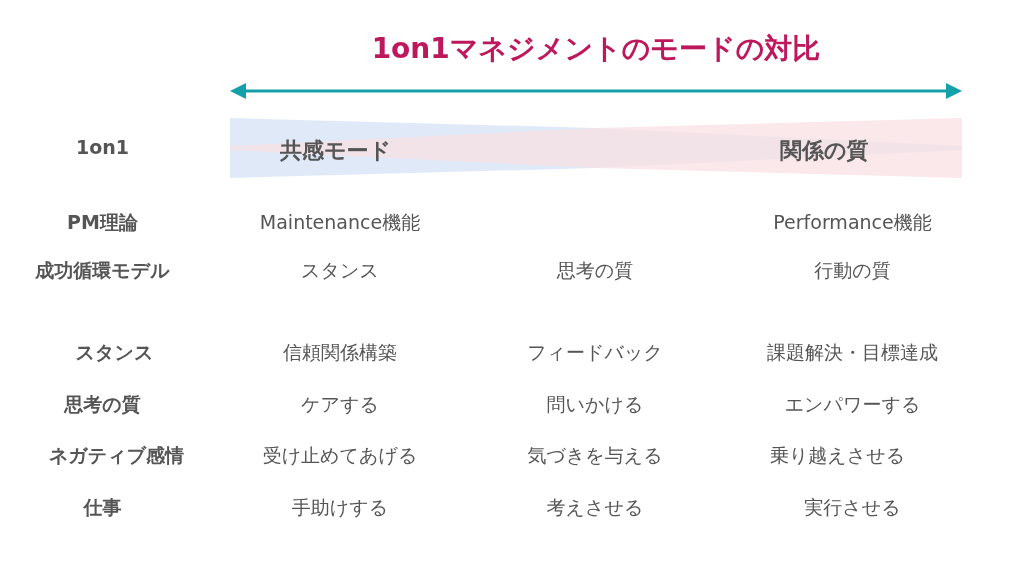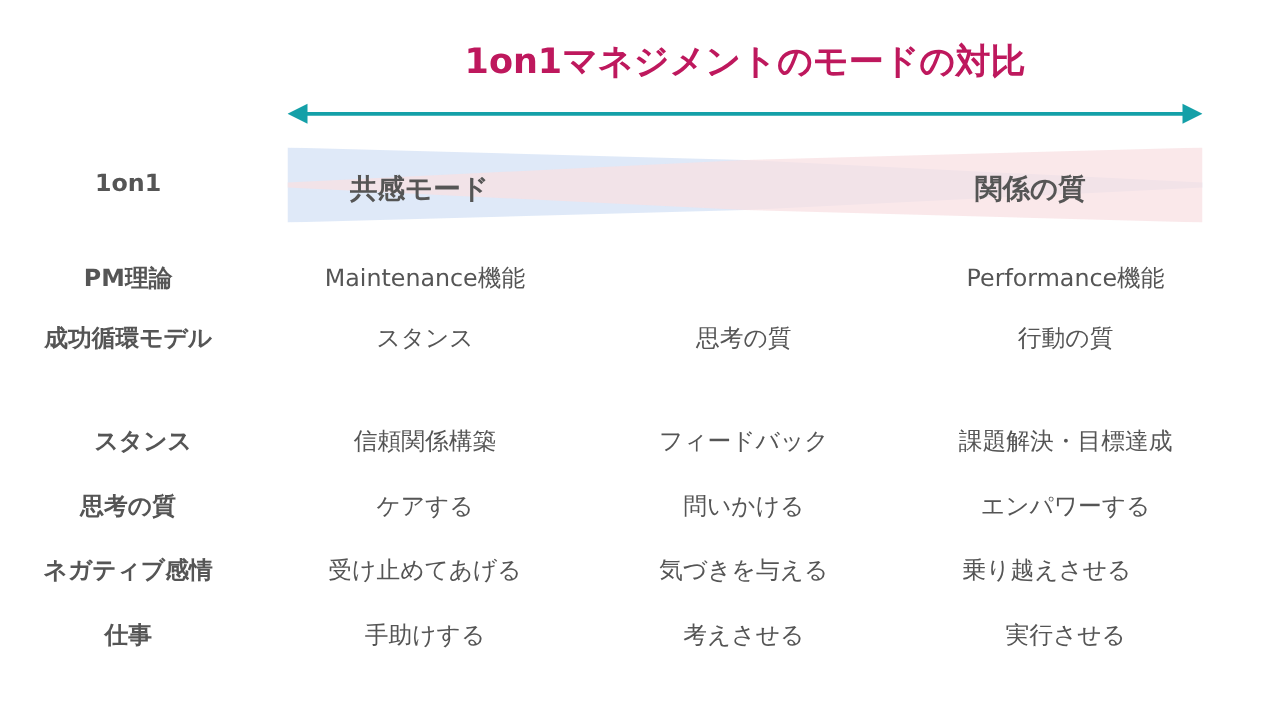--- a/index.html
+++ b/index.html
@@ -47,21 +47,21 @@
 <div class="rowlabel" style="top:340px;margin-left:12px;">スタンス</div>
 <div class="cell c1" style="top:340px;">信頼関係構築</div>
 <div class="cell c2" style="top:340px;">フィードバック</div>
 <div class="cell c3" style="top:340px;">課題解決・目標達成</div>
 
 <div class="rowlabel" style="top:392px;">思考の質</div>
 <div class="cell c1" style="top:392px;">ケアする</div>
 <div class="cell c2" style="top:392px;">問いかける</div>
 <div class="cell c3" style="top:392px;">エンパワーする</div>
 
-<div class="rowlabel" style="top:443px;">ネガティブ感情</div>
+<div class="rowlabel" style="top:443px;margin-left:14px;">ネガティブ感情</div>
 <div class="cell c1" style="top:443px;">受け止めてあげる</div>
 <div class="cell c2" style="top:443px;">気づきを与える</div>
 <div class="cell c3" style="top:443px;left:715px;">乗り越えさせる</div>
 
 <div class="rowlabel" style="top:495px;">仕事</div>
 <div class="cell c1" style="top:495px;">手助けする</div>
 <div class="cell c2" style="top:495px;">考えさせる</div>
 <div class="cell c3" style="top:495px;">実行させる</div>
 
 </body></html>

